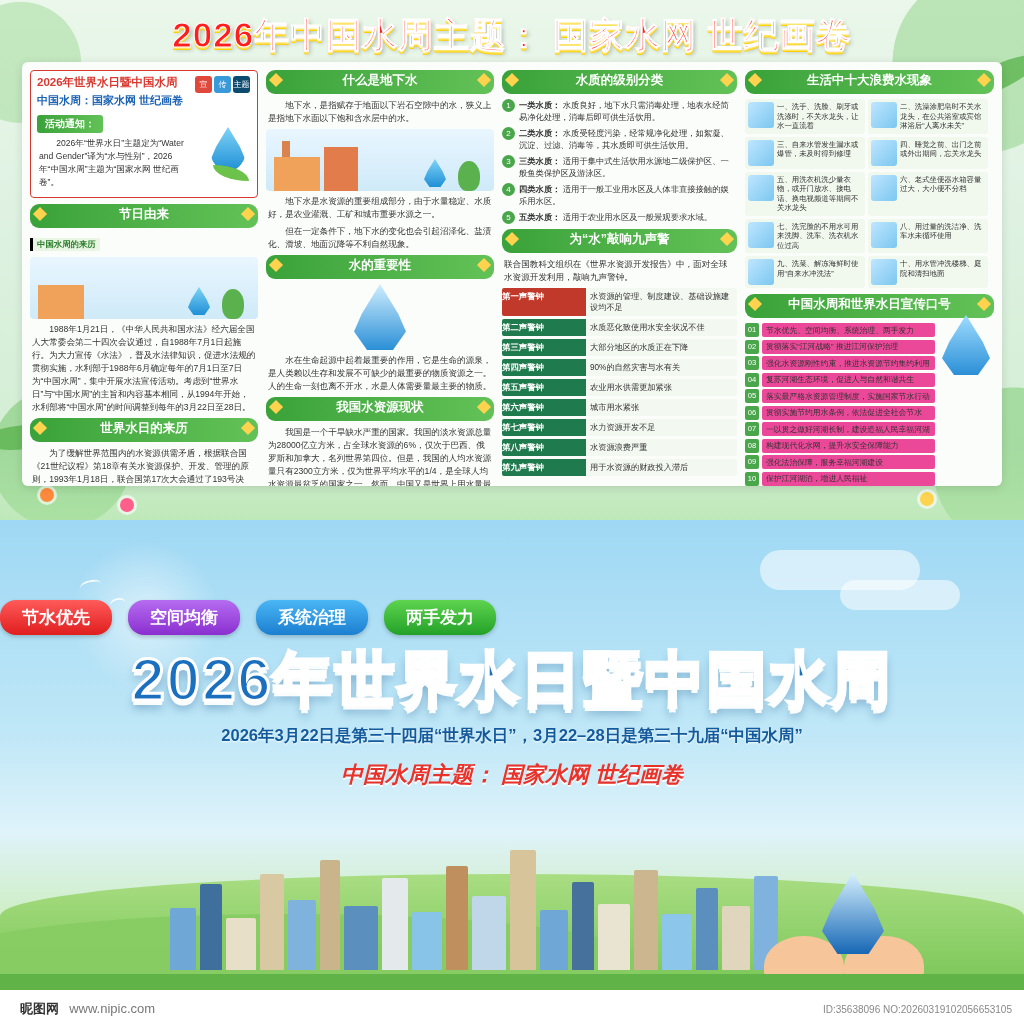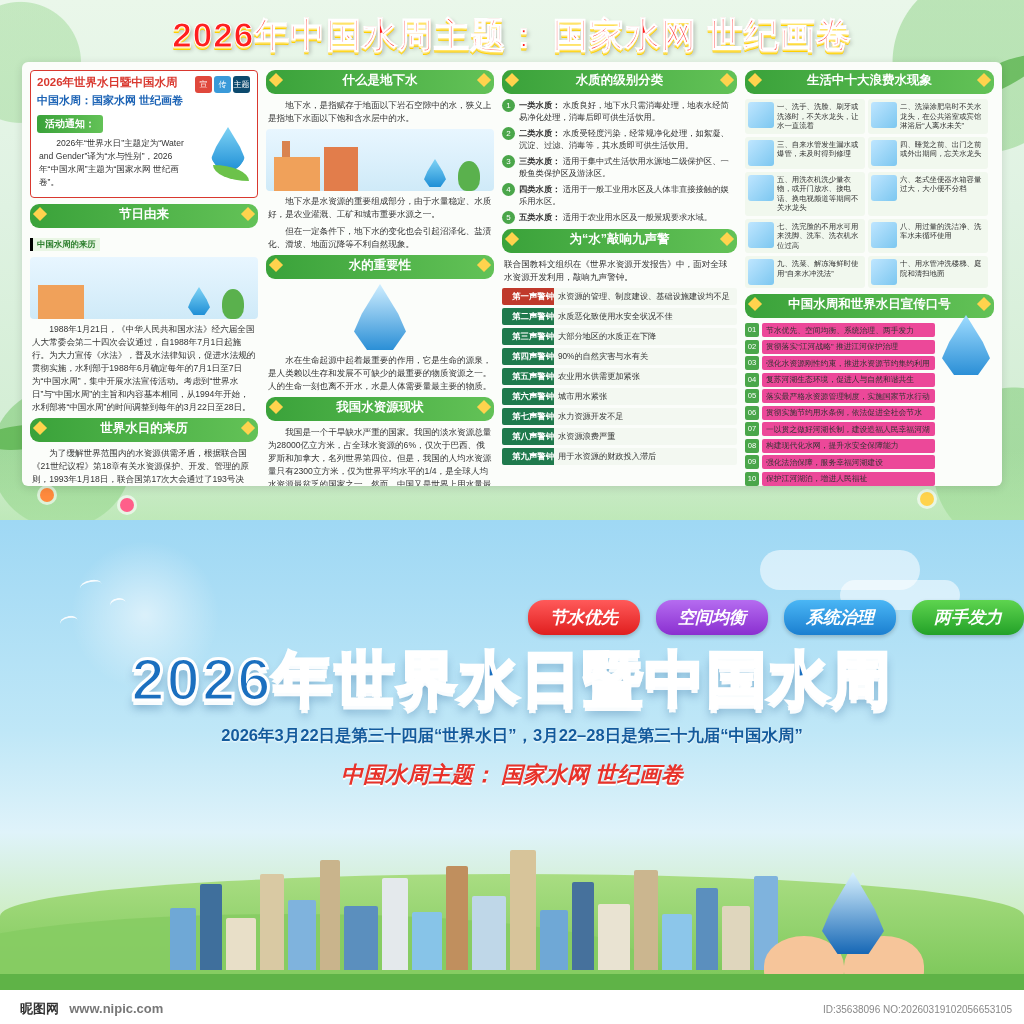--- a/index.html
+++ b/index.html
@@ -59,21 +59,21 @@
 
   .numlist{margin:3px 0 0 0;padding:0;list-style:none;}
   .numlist li{position:relative;padding-left:17px;font-size:8.3px;line-height:12px;color:#333;margin-bottom:4px;}
   .numlist li .n{position:absolute;left:0;top:0;width:13px;height:13px;border-radius:50%;color:#fff;font-size:8px;
     line-height:13px;text-align:center;background:#4aa64a;}
   .tagline{display:inline-block;background:#e9f6e4;color:#2b7d2b;border-left:3px solid #000000;
     padding:1px 4px;font-size:8.4px;font-weight:bold;margin-bottom:2px;}
 
   .warnlist{margin-top:4px;}
   .warn{display:flex;align-items:stretch;margin-bottom:3px;}
-  .warn .lab{width:52px;color:#fff;font-size:8.4px;font-weight:bold;text-align:right;padding:3px 0;border-radius:2px 0 0 2px;}
+  .warn .lab{width:84px;color:#fff;font-size:8.4px;font-weight:bold;text-align:left;padding:3px 0;border-radius:2px 0 0 2px;}
   .warn .txt{flex:1;background:#f3f8f1;font-size:8.2px;line-height:11px;color:#333;padding:3px 4px;border-radius:0 2px 2px 0;}
 
   .tenlist{display:flex;flex-wrap:wrap;gap:3px;}
   .ten{width:120px;display:flex;gap:3px;background:#f1f8ee;border-radius:3px;padding:3px;box-sizing:border-box;}
   .ten .ic{width:26px;height:26px;border-radius:3px;background:linear-gradient(135deg,#bfe6ff,#7cc7f0);flex:0 0 26px;}
   .ten .tt{font-size:7.4px;line-height:9.5px;color:#333;}
 
   .sloglist{margin-top:3px;}
   .slog{display:flex;align-items:center;margin-bottom:2.5px;}
   .slog .sn{width:14px;height:14px;border-radius:2px;background:#4aa64a;color:#fff;font-size:7.6px;line-height:14px;text-align:center;flex:0 0 14px;}
@@ -96,21 +96,21 @@
   .bottom{position:absolute;left:0;top:520px;width:1024px;height:504px;overflow:hidden;
     background:linear-gradient(180deg,#9fd8f4 0%,#bfe7f7 42%,#dff3fa 62%,#cfeec6 78%,#8dd06a 100%);}
   .sun{position:absolute;left:70px;top:20px;width:150px;height:150px;border-radius:50%;
     background:radial-gradient(circle,rgba(255,255,255,.55),rgba(255,255,255,0) 70%);}
   .bird{position:absolute;width:22px;height:10px;border-top:2px solid #fff;border-radius:50%;transform:rotate(-12deg);opacity:.9;}
   .cloud{position:absolute;background:rgba(255,255,255,.55);border-radius:40px;}
   .hills{position:absolute;left:0;bottom:0;width:1024px;height:150px;background:linear-gradient(180deg,#a9dd82,#6bbf4a);
     border-radius:50% 50% 0 0 / 28% 28% 0 0;}
   .hill2{position:absolute;left:-60px;bottom:0;width:700px;height:110px;background:#86cc63;border-radius:50% 50% 0 0/40% 40% 0 0;opacity:.9;}
 
-  .pills{position:absolute;left:0;top:80px;width:1024px;display:flex;gap:16px;justify-content:flex-end;font-style:italic;}
+  .pills{position:absolute;left:0;top:80px;width:1024px;display:flex;gap:16px;justify-content:flex-start;}
   .pill{padding:6px 22px;border-radius:16px;color:#fff;font-size:17px;font-weight:bold;
     box-shadow:0 2px 4px rgba(0,0,0,.2);}
   .p1{background:linear-gradient(180deg,#ff5a5a,#e01e1e);}
   .p2{background:linear-gradient(180deg,#b56cf0,#8a2fd0);}
   .p3{background:linear-gradient(180deg,#4ab6f5,#1b7fd0);}
   .p4{background:linear-gradient(180deg,#5ed44f,#23a128);}
 
   .big-title{position:absolute;left:0;top:120px;width:1024px;text-align:center;font-size:60px;font-weight:bold;
     color:#1b6fbf;-webkit-text-stroke:3px #ffffff;letter-spacing:2px;
     text-shadow:0 5px 0 rgba(255,255,255,.95), 0 8px 10px rgba(0,60,120,.35);}
@@ -122,21 +122,21 @@
 
   .city{position:absolute;left:170px;bottom:54px;width:700px;height:130px;}
   .bld{position:absolute;bottom:0;border-radius:2px 2px 0 0;}
   .hand{position:absolute;right:100px;bottom:28px;width:160px;height:90px;}
   .palm{position:absolute;bottom:0;width:80px;height:60px;background:#f6c59a;border-radius:50% 50% 40% 40%;}
   .drop-big{position:absolute;right:140px;bottom:70px;width:62px;height:82px;background:linear-gradient(180deg,#d9f2ff,#1667b5);
     clip-path:polygon(50% 0,85% 45%,100% 72%,75% 100%,25% 100%,0 72%,15% 45%);box-shadow:0 4px 10px rgba(0,0,0,.2);}
 
   .footer{position:absolute;left:0;bottom:0;width:1024px;height:34px;background:#ffffff;}
   .logo{position:absolute;left:14px;bottom:6px;font-size:15px;font-weight:bold;color:#333;}
-  .logo span{color:#777;font-weight:bold;font-size:13px;margin-left:6px;}
+  .logo span{color:#777;font-weight:normal;font-size:13px;margin-left:6px;}
   .idtxt{position:absolute;right:12px;bottom:9px;font-size:10px;color:#888;text-align:center;}
   .grass{position:absolute;left:0;bottom:34px;width:1024px;height:16px;background:#5fb347;}
 </style>
 </head>
 <body>
 
 <div class="page">
 
   <div class="top-board">
     <div class="leafbg"></div>

